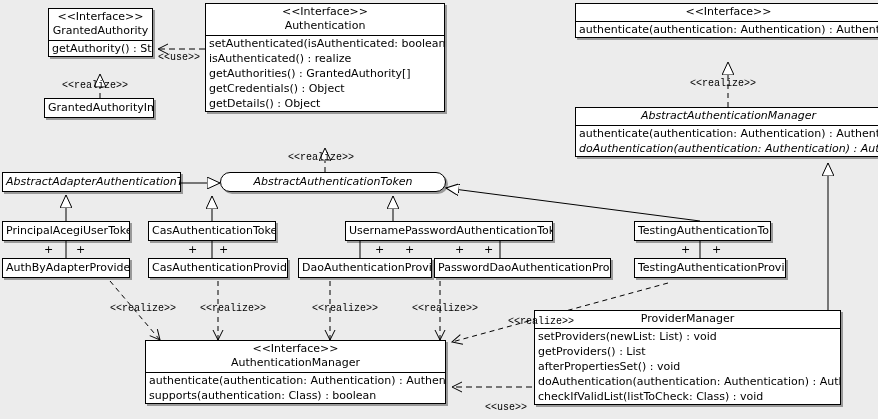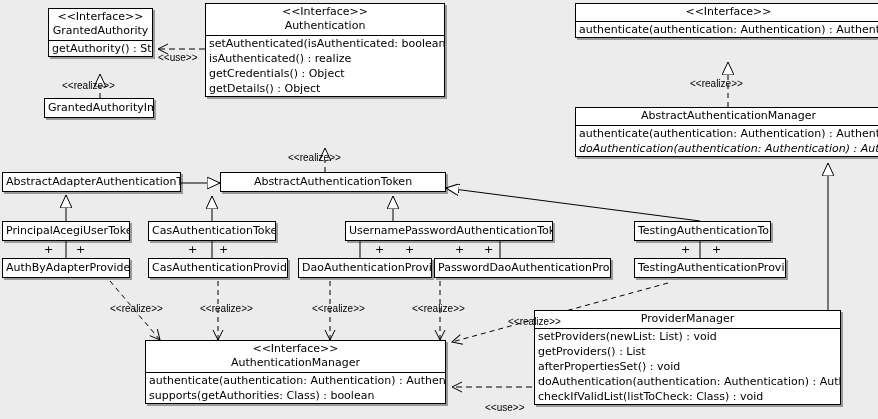--- a/index.html
+++ b/index.html
@@ -26,41 +26,41 @@
   .hdr{
     padding:1px 3px 2px 3px;
     text-align:center;
     font-size:11px;
     line-height:14px;
     color:#000;
     white-space:nowrap;
   }
   .hdr .stereo{display:block;font-size:11px;}
   .hdr .nm{display:block;font-size:11px;}
-  .hdr.abstract .nm{}
+  .hdr.abstract .nm{font-style:italic;}
   .sep{height:0;border-top:1px solid #000;}
   .members{padding:0;}
   .member{
     font-size:11px;
     line-height:15px;
     padding:0 0 0 3px;
     white-space:nowrap;
     color:#000;
   }
   .member.abstract{font-style:italic;}
   .compact .hdr{padding:2px 3px;}
 
   .edge-label{
     position:absolute;
     font-size:10px;
     color:#000;
     white-space:nowrap;
     background:transparent;
     z-index:6;
-    font-family:Liberation Sans, sans-serif;
+    font-family:Liberation Mono, monospace;
   }
   .plus{
     position:absolute;
     font-size:11px;
     line-height:11px;
     color:#000;
     z-index:6;
   }
 </style>
 </head>
@@ -139,20 +139,21 @@
 
   <div class="box" style="left:205px;top:3px;width:240px;">
     <div class="hdr">
       <span class="stereo">&lt;&lt;Interface&gt;&gt;</span>
       <span class="nm">Authentication</span>
     </div>
     <div class="sep"></div>
     <div class="members">
       <div class="member">setAuthenticated(isAuthenticated: boolean) : void</div>
       <div class="member">isAuthenticated() : realize</div>
+      <div class="member">getAuthorities() : GrantedAuthority[]</div>
       <div class="member">getCredentials() : Object</div>
       <div class="member">getDetails() : Object</div>
     </div>
   </div>
 
   <div class="box" style="left:575px;top:3px;width:307px;">
     <div class="hdr">
       <span class="stereo">&lt;&lt;Interface&gt;&gt;</span>
     </div>
     <div class="sep"></div>
@@ -171,21 +172,21 @@
       <div class="member abstract">doAuthentication(authentication: Authentication) : Authentication</div>
     </div>
   </div>
 
   <div class="box compact" style="left:2px;top:172px;width:179px;">
     <div class="hdr abstract">
       <span class="nm">AbstractAdapterAuthenticationToken</span>
     </div>
   </div>
 
-  <div class="box compact" style="left:220px;top:172px;width:226px;">
+  <div class="box compact" style="left:220px;top:172px;width:226px;border-radius:10px;">
     <div class="hdr abstract">
       <span class="nm">AbstractAuthenticationToken</span>
     </div>
   </div>
 
   <div class="box compact" style="left:2px;top:221px;width:128px;">
     <div class="hdr">
       <span class="nm">PrincipalAcegiUserToken</span>
     </div>
   </div>
@@ -239,21 +240,21 @@
   </div>
 
   <div class="box" style="left:145px;top:340px;width:301px;">
     <div class="hdr">
       <span class="stereo">&lt;&lt;Interface&gt;&gt;</span>
       <span class="nm">AuthenticationManager</span>
     </div>
     <div class="sep"></div>
     <div class="members">
       <div class="member">authenticate(authentication: Authentication) : Authentication</div>
-      <div class="member">supports(getAuthorities: Class) : boolean</div>
+      <div class="member">supports(authentication: Class) : boolean</div>
     </div>
   </div>
 
   <div class="box" style="left:534px;top:310px;width:307px;">
     <div class="hdr">
       <span class="nm">ProviderManager</span>
     </div>
     <div class="sep"></div>
     <div class="members">
       <div class="member">setProviders(newList: List) : void</div>

